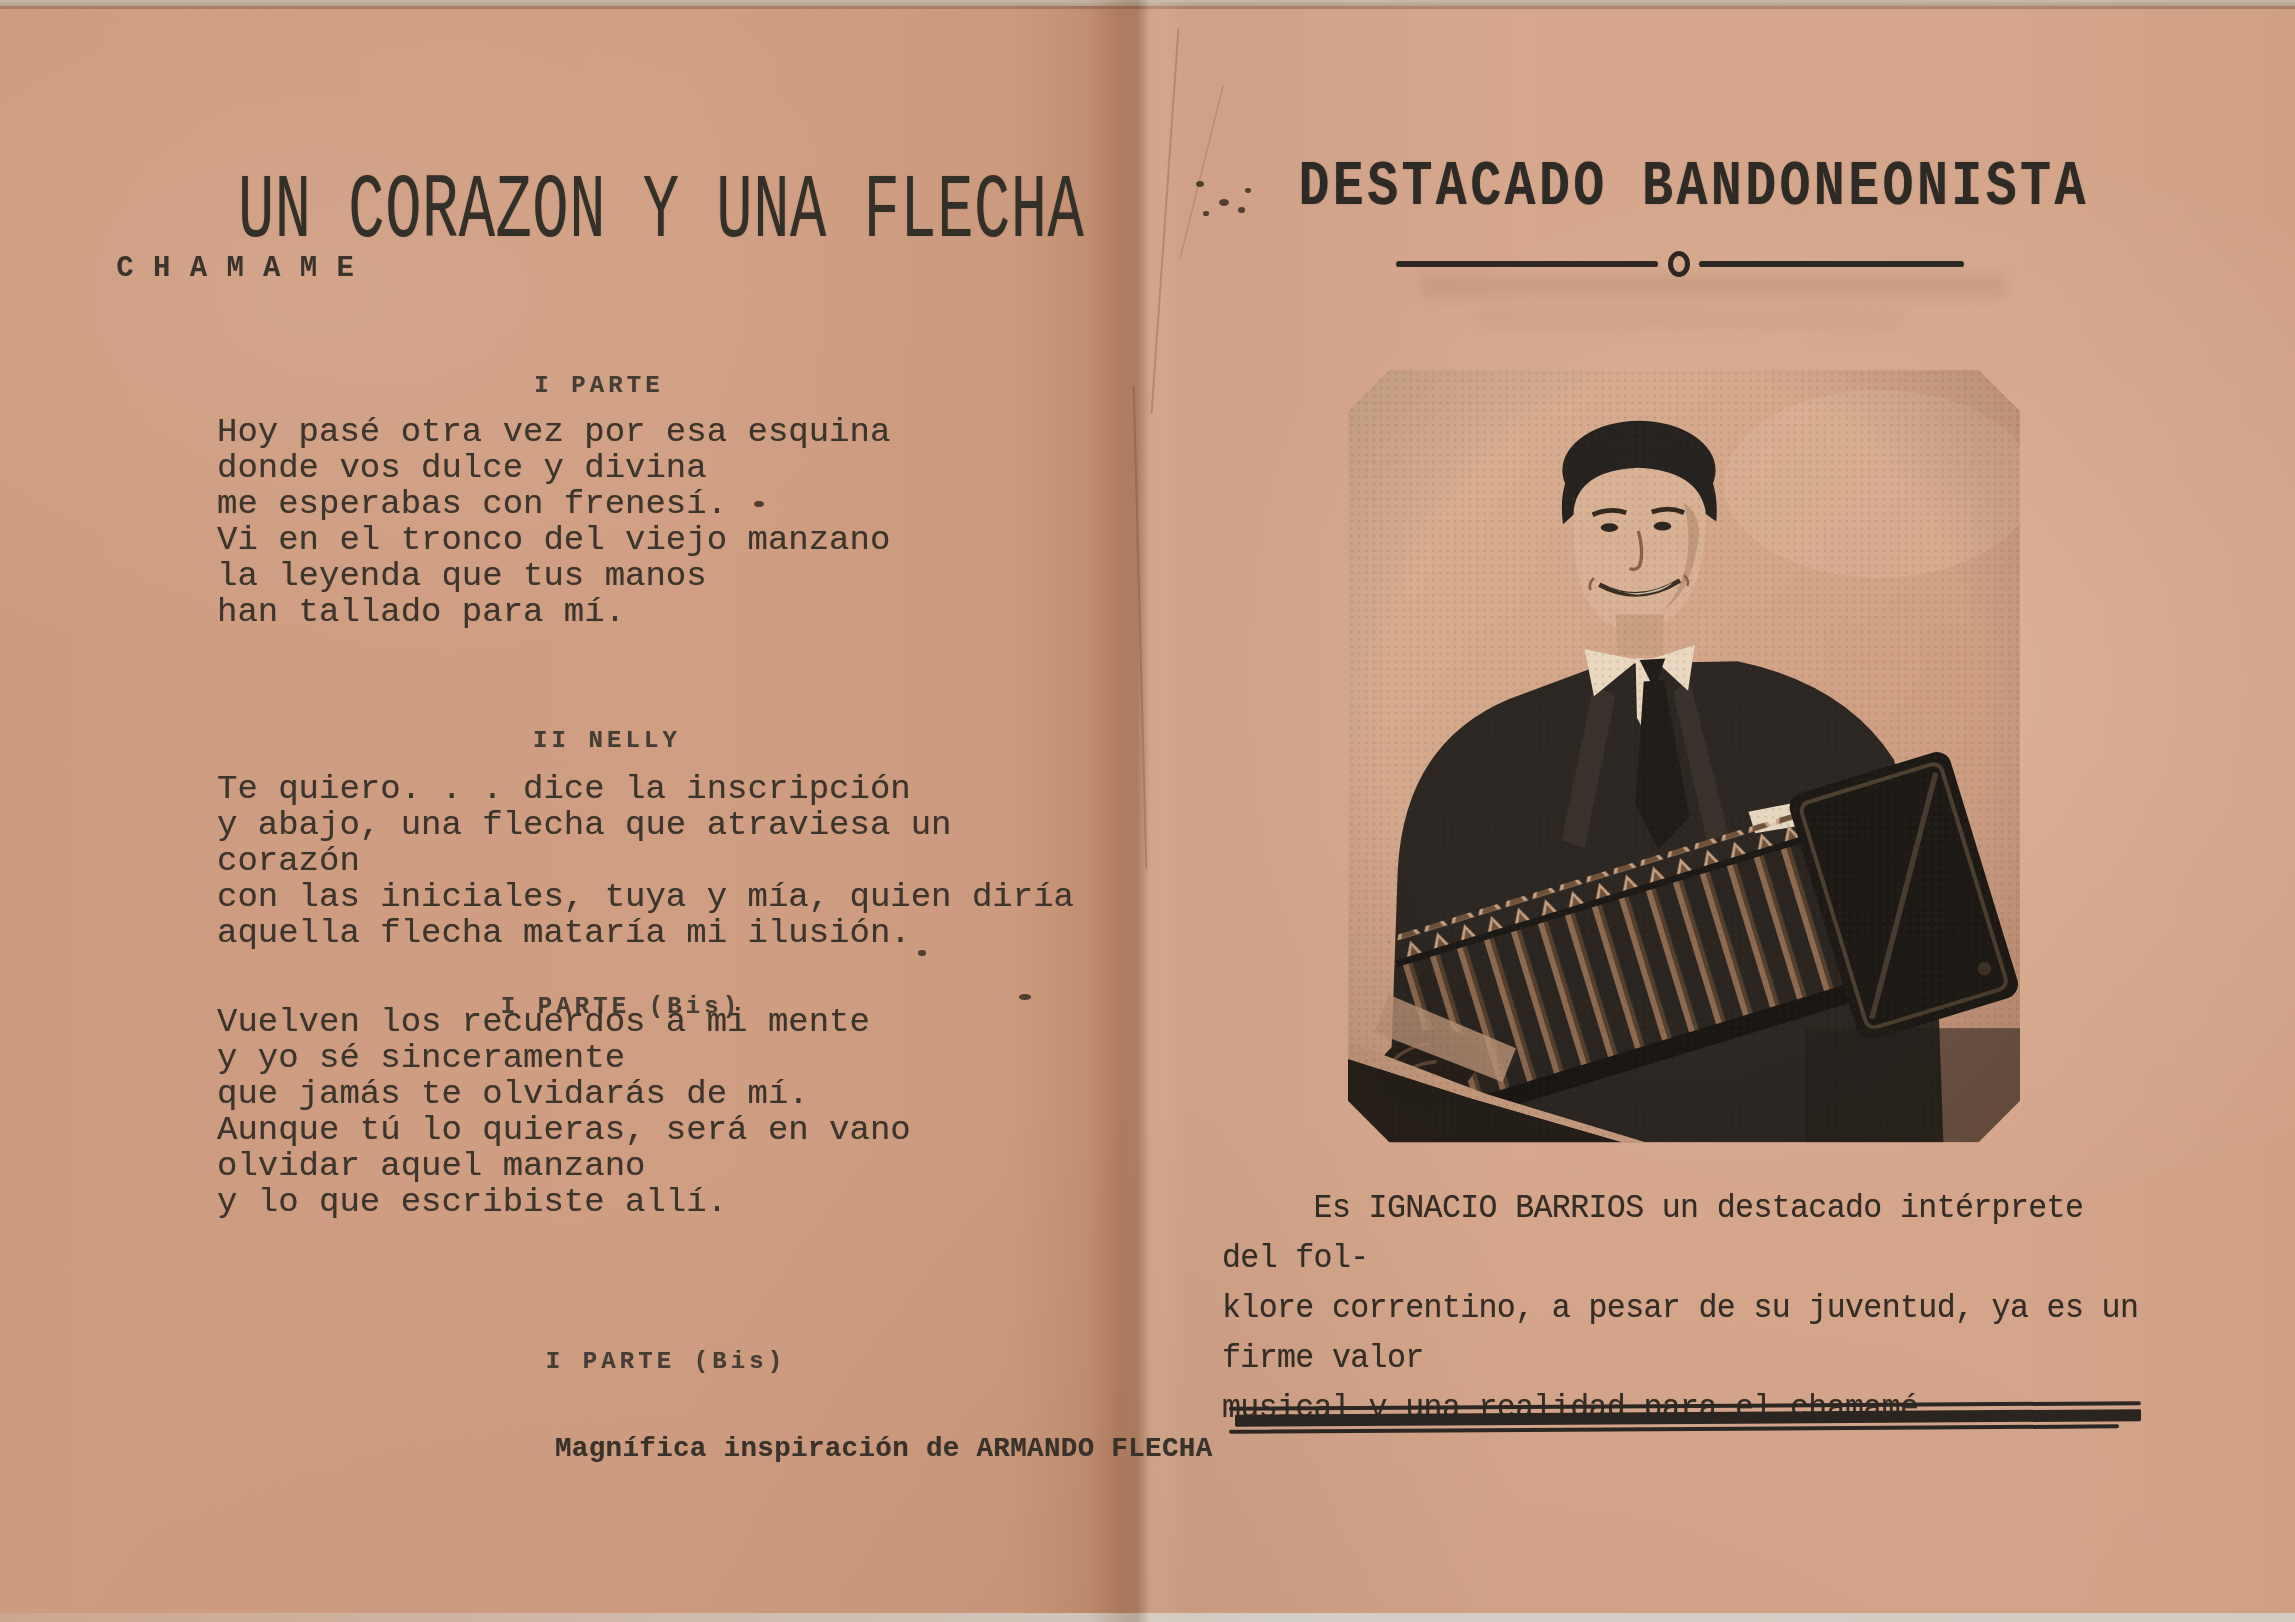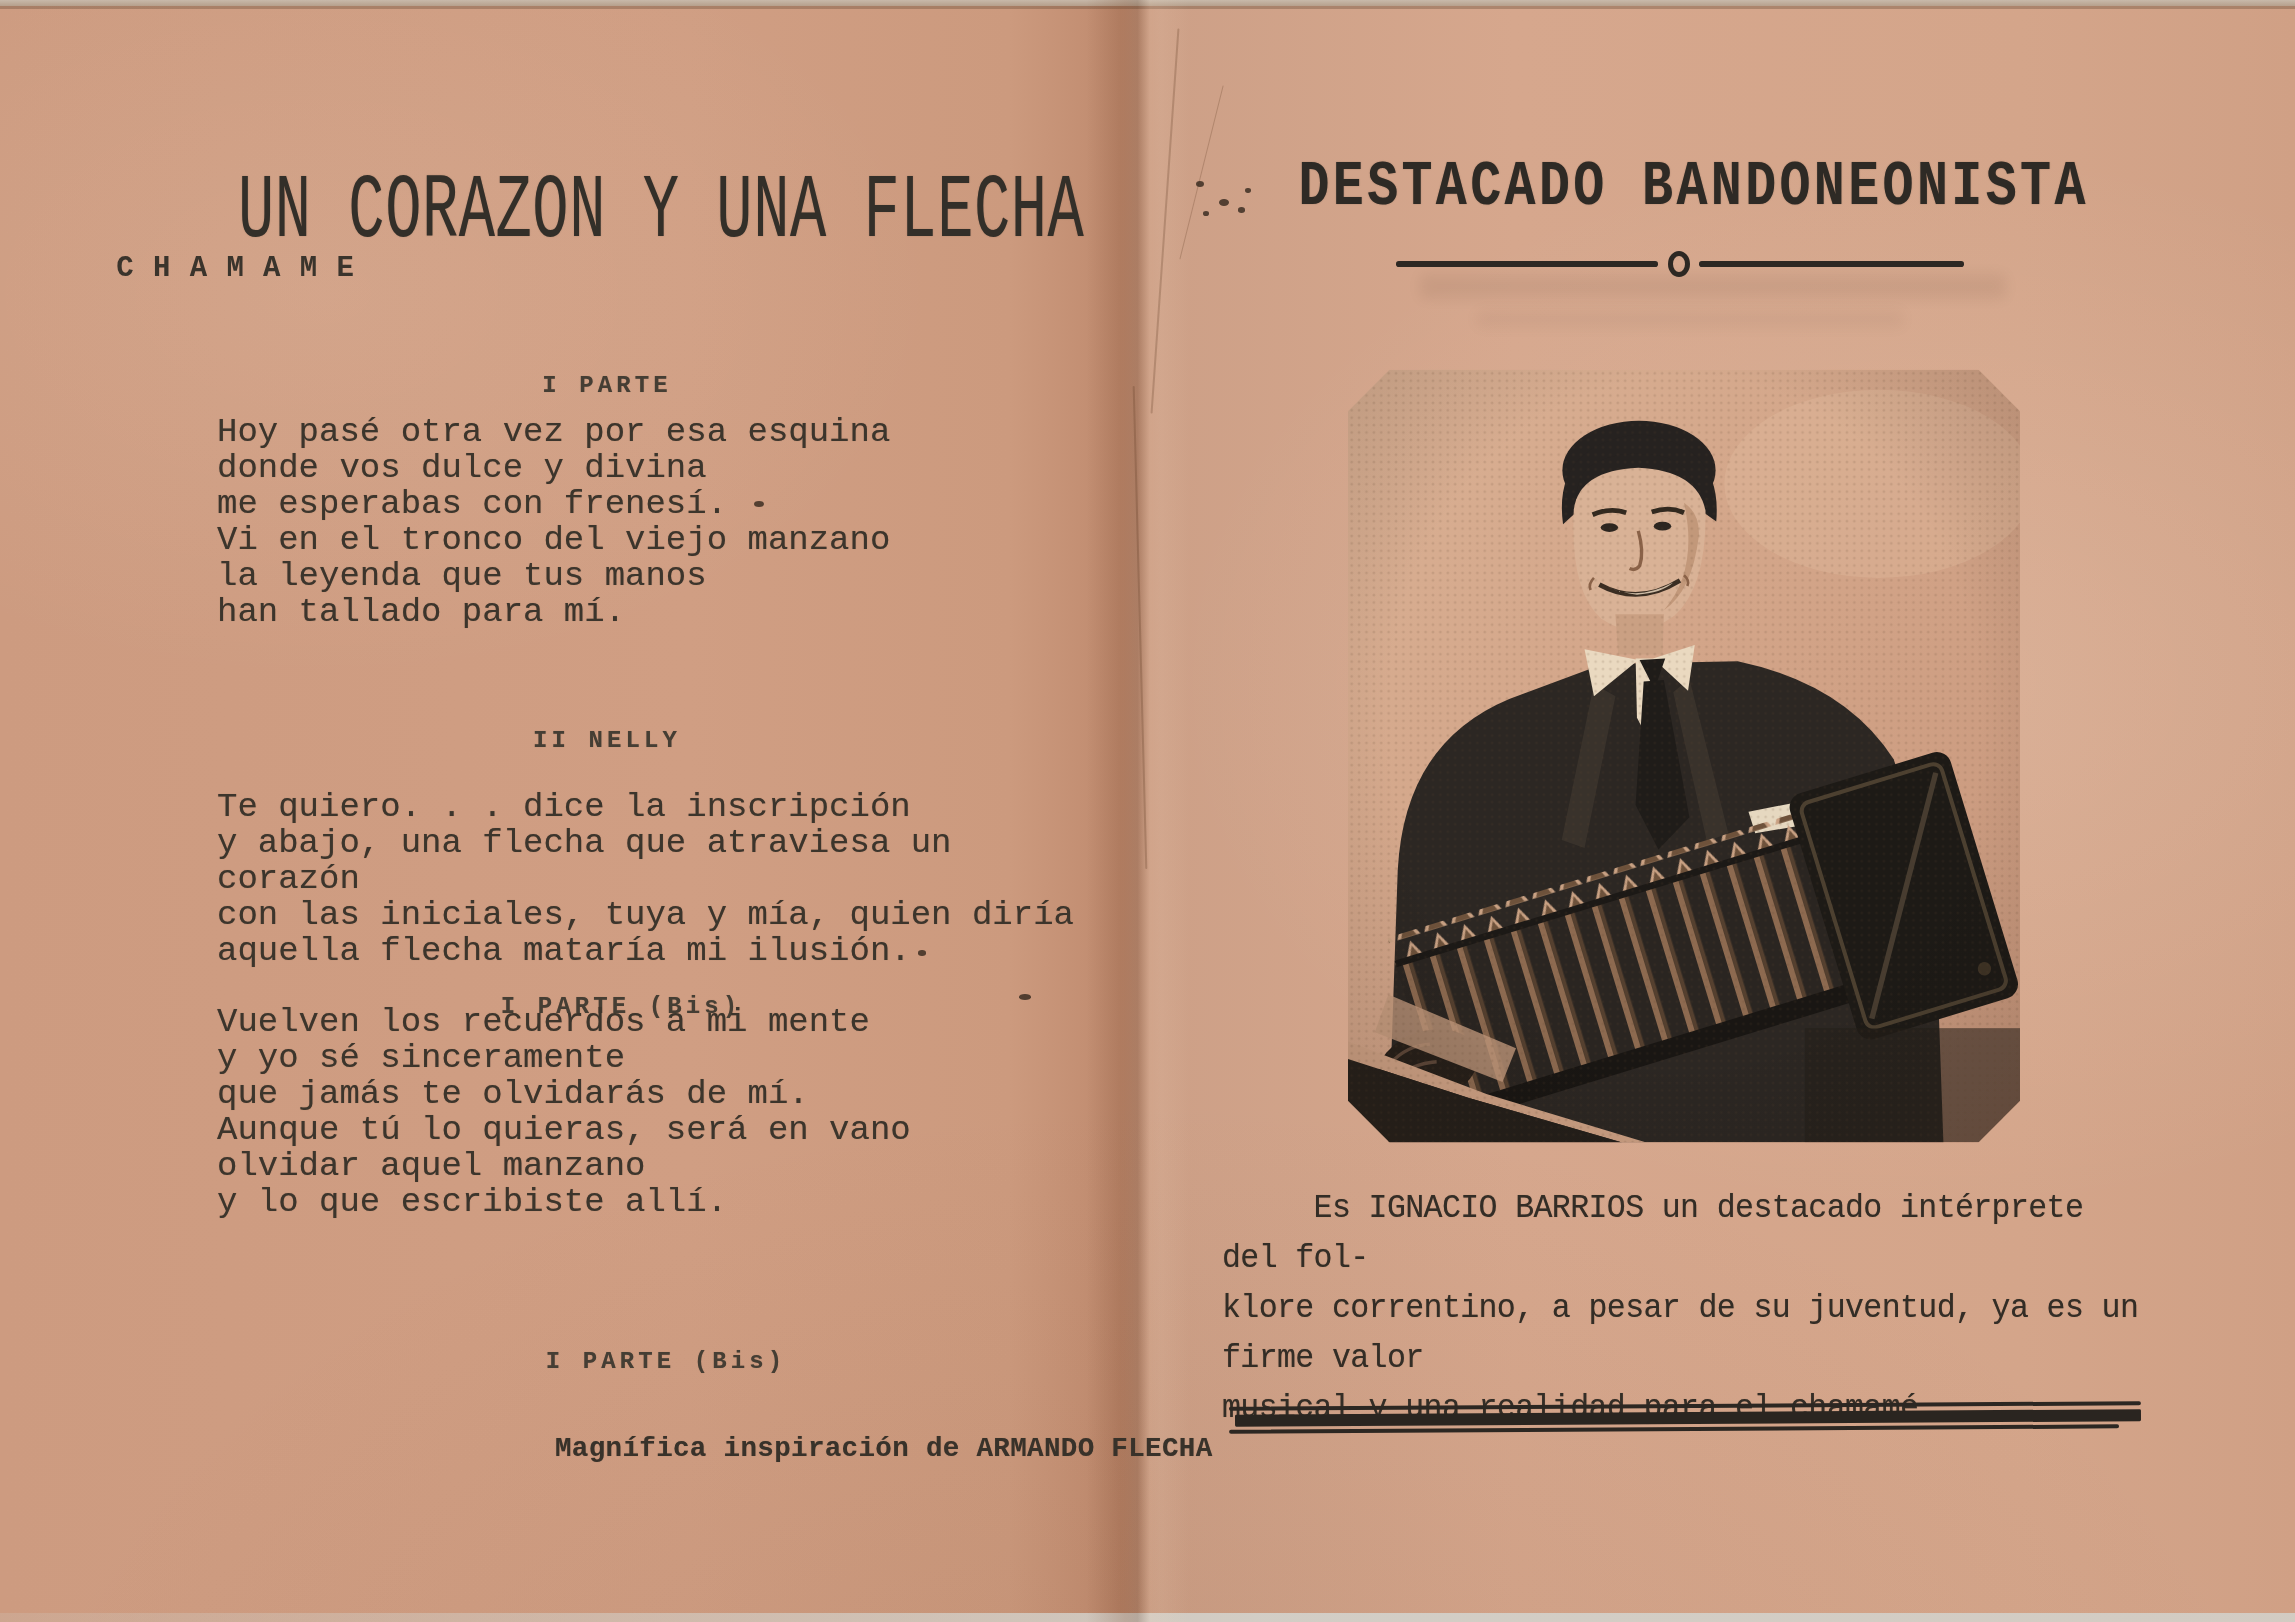--- a/index.html
+++ b/index.html
@@ -34,30 +34,30 @@
     text-shadow:0 0 1.4px rgba(60,48,36,.35);white-space:nowrap;
   }
   .song-subtitle{
     left:97px;top:252px;width:1007px;text-align:left;
     font-size:29px;font-weight:700;letter-spacing:19.3px;text-indent:19.3px;color:#3a342c;
   }
   .sec-heading{
     width:414px;text-align:center;font-size:24px;font-weight:700;
     letter-spacing:4.1px;color:#453e34;text-shadow:0 0 0.7px rgba(70,56,42,.4);
   }
-  .h-p1{left:400px;top:372px;}
+  .h-p1{left:392px;top:372px;}
   .h-p2{left:400px;top:727px;}
   .h-p3{left:414px;top:993px;}
   .h-p4{left:459px;top:1348px;}
   .verse{
     left:217px;width:869px;font-size:34px;line-height:36px;color:#3c352c;
     white-space:pre-line;text-shadow:0 0 0.7px rgba(66,52,40,.45);
   }
   .v1{top:414px;}
-  .v2{top:789px;}
+  .v2{top:771px;}
   .v3{top:1004px;}
   .credit{
     left:555px;top:1433px;font-size:27.6px;font-weight:700;color:#38322a;
     letter-spacing:0.3px;white-space:nowrap;text-shadow:0 0 0.7px rgba(60,48,36,.4);
   }
   
   .article-title{
     left:1214px;top:153px;width:938px;text-align:center;
     font-size:63px;line-height:69px;font-weight:700;letter-spacing:4.1px;
     color:#2e2a25;transform:scaleX(.82);transform-origin:50% 0;

